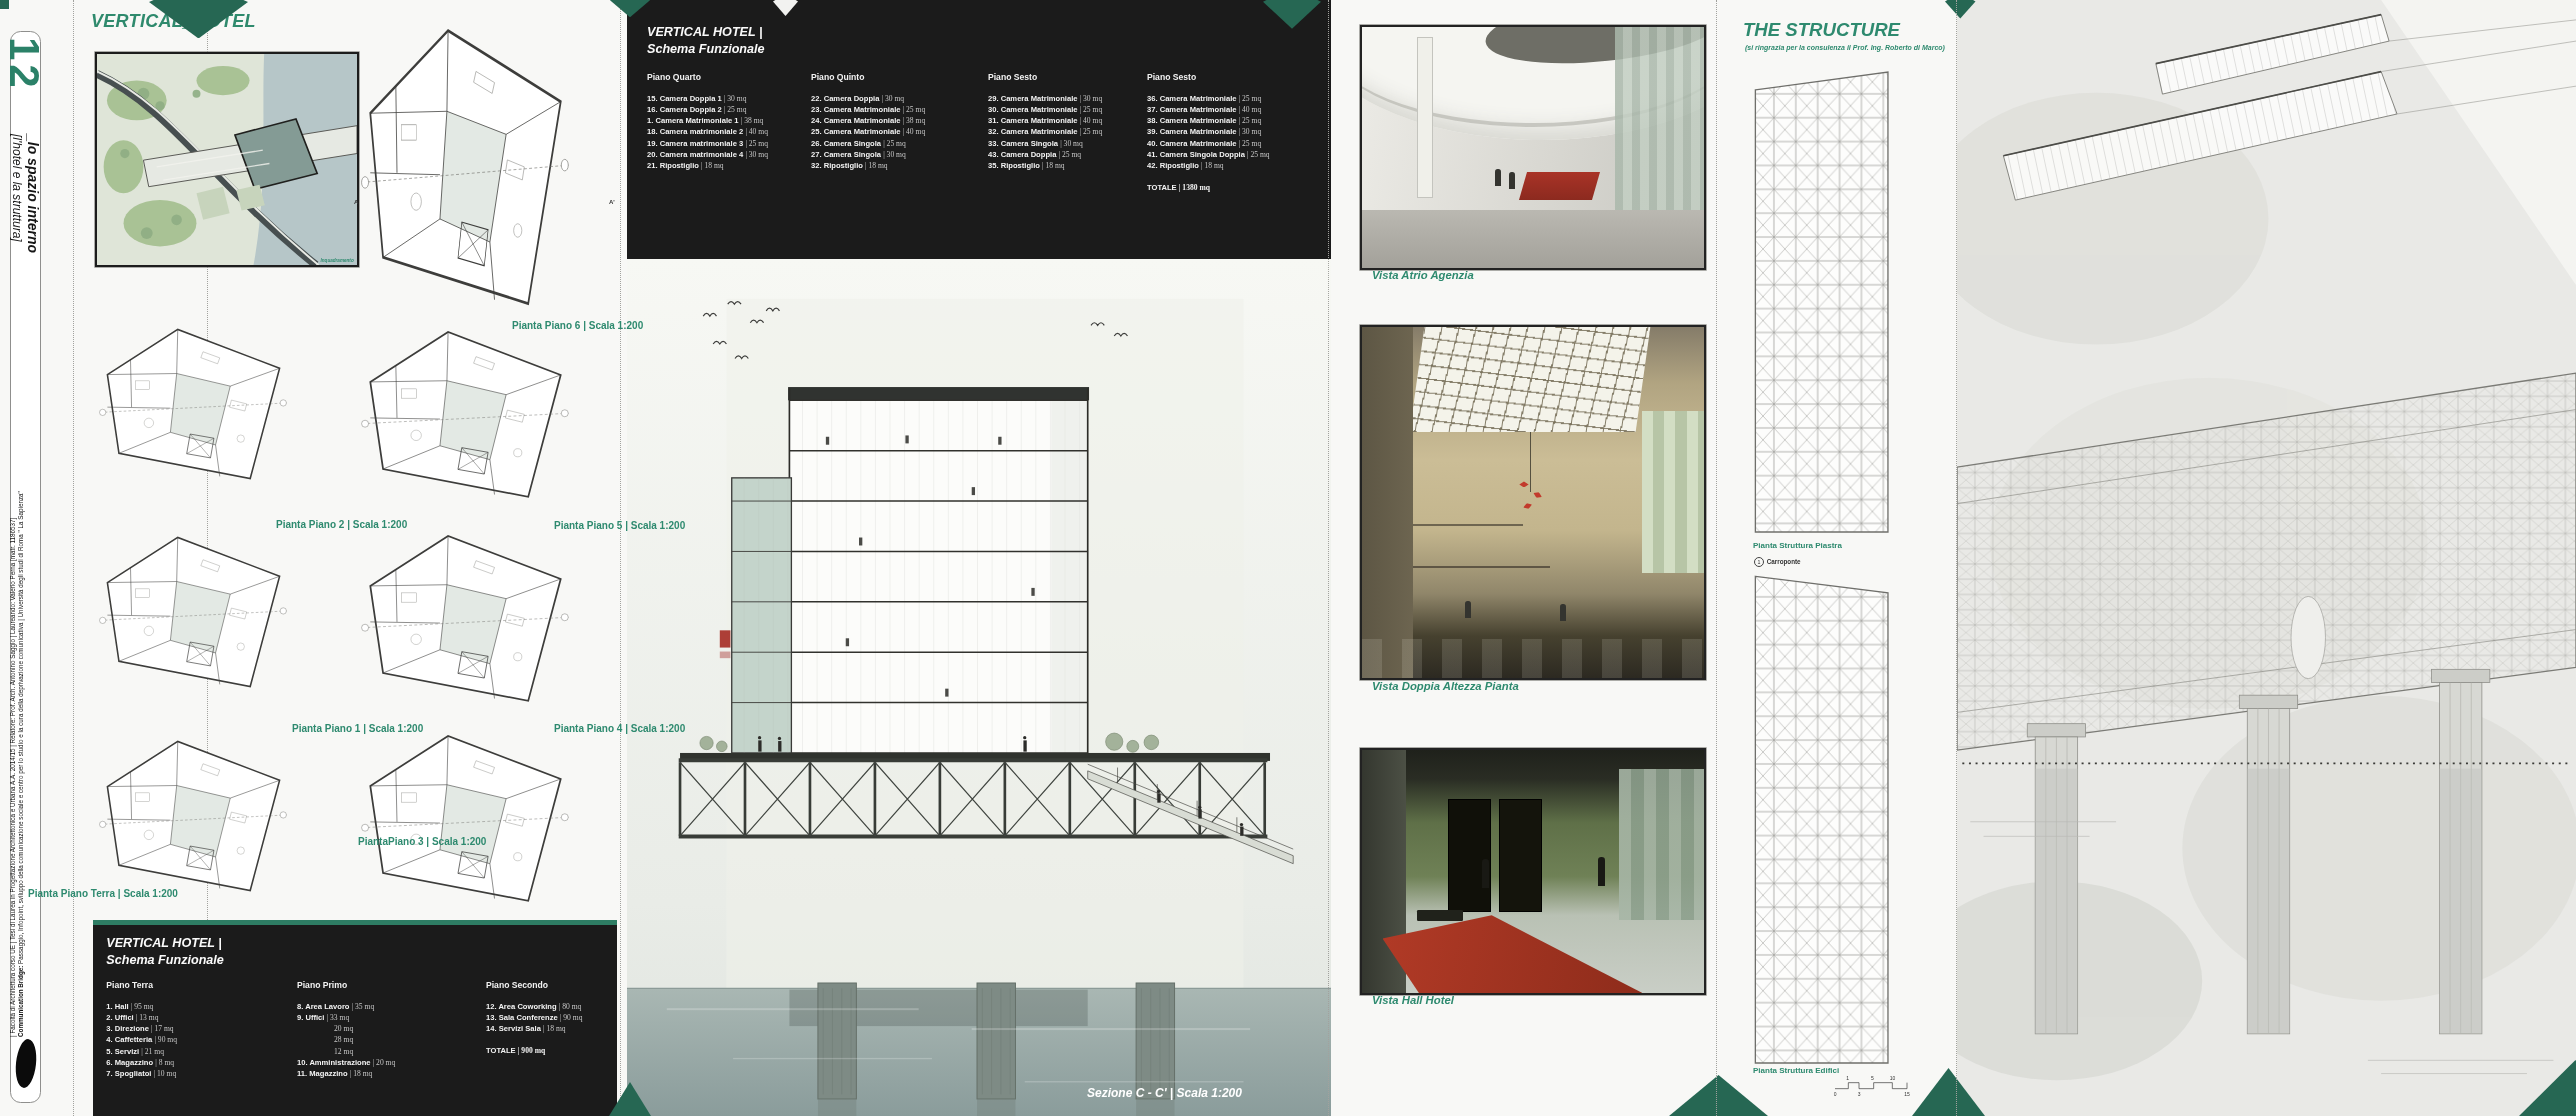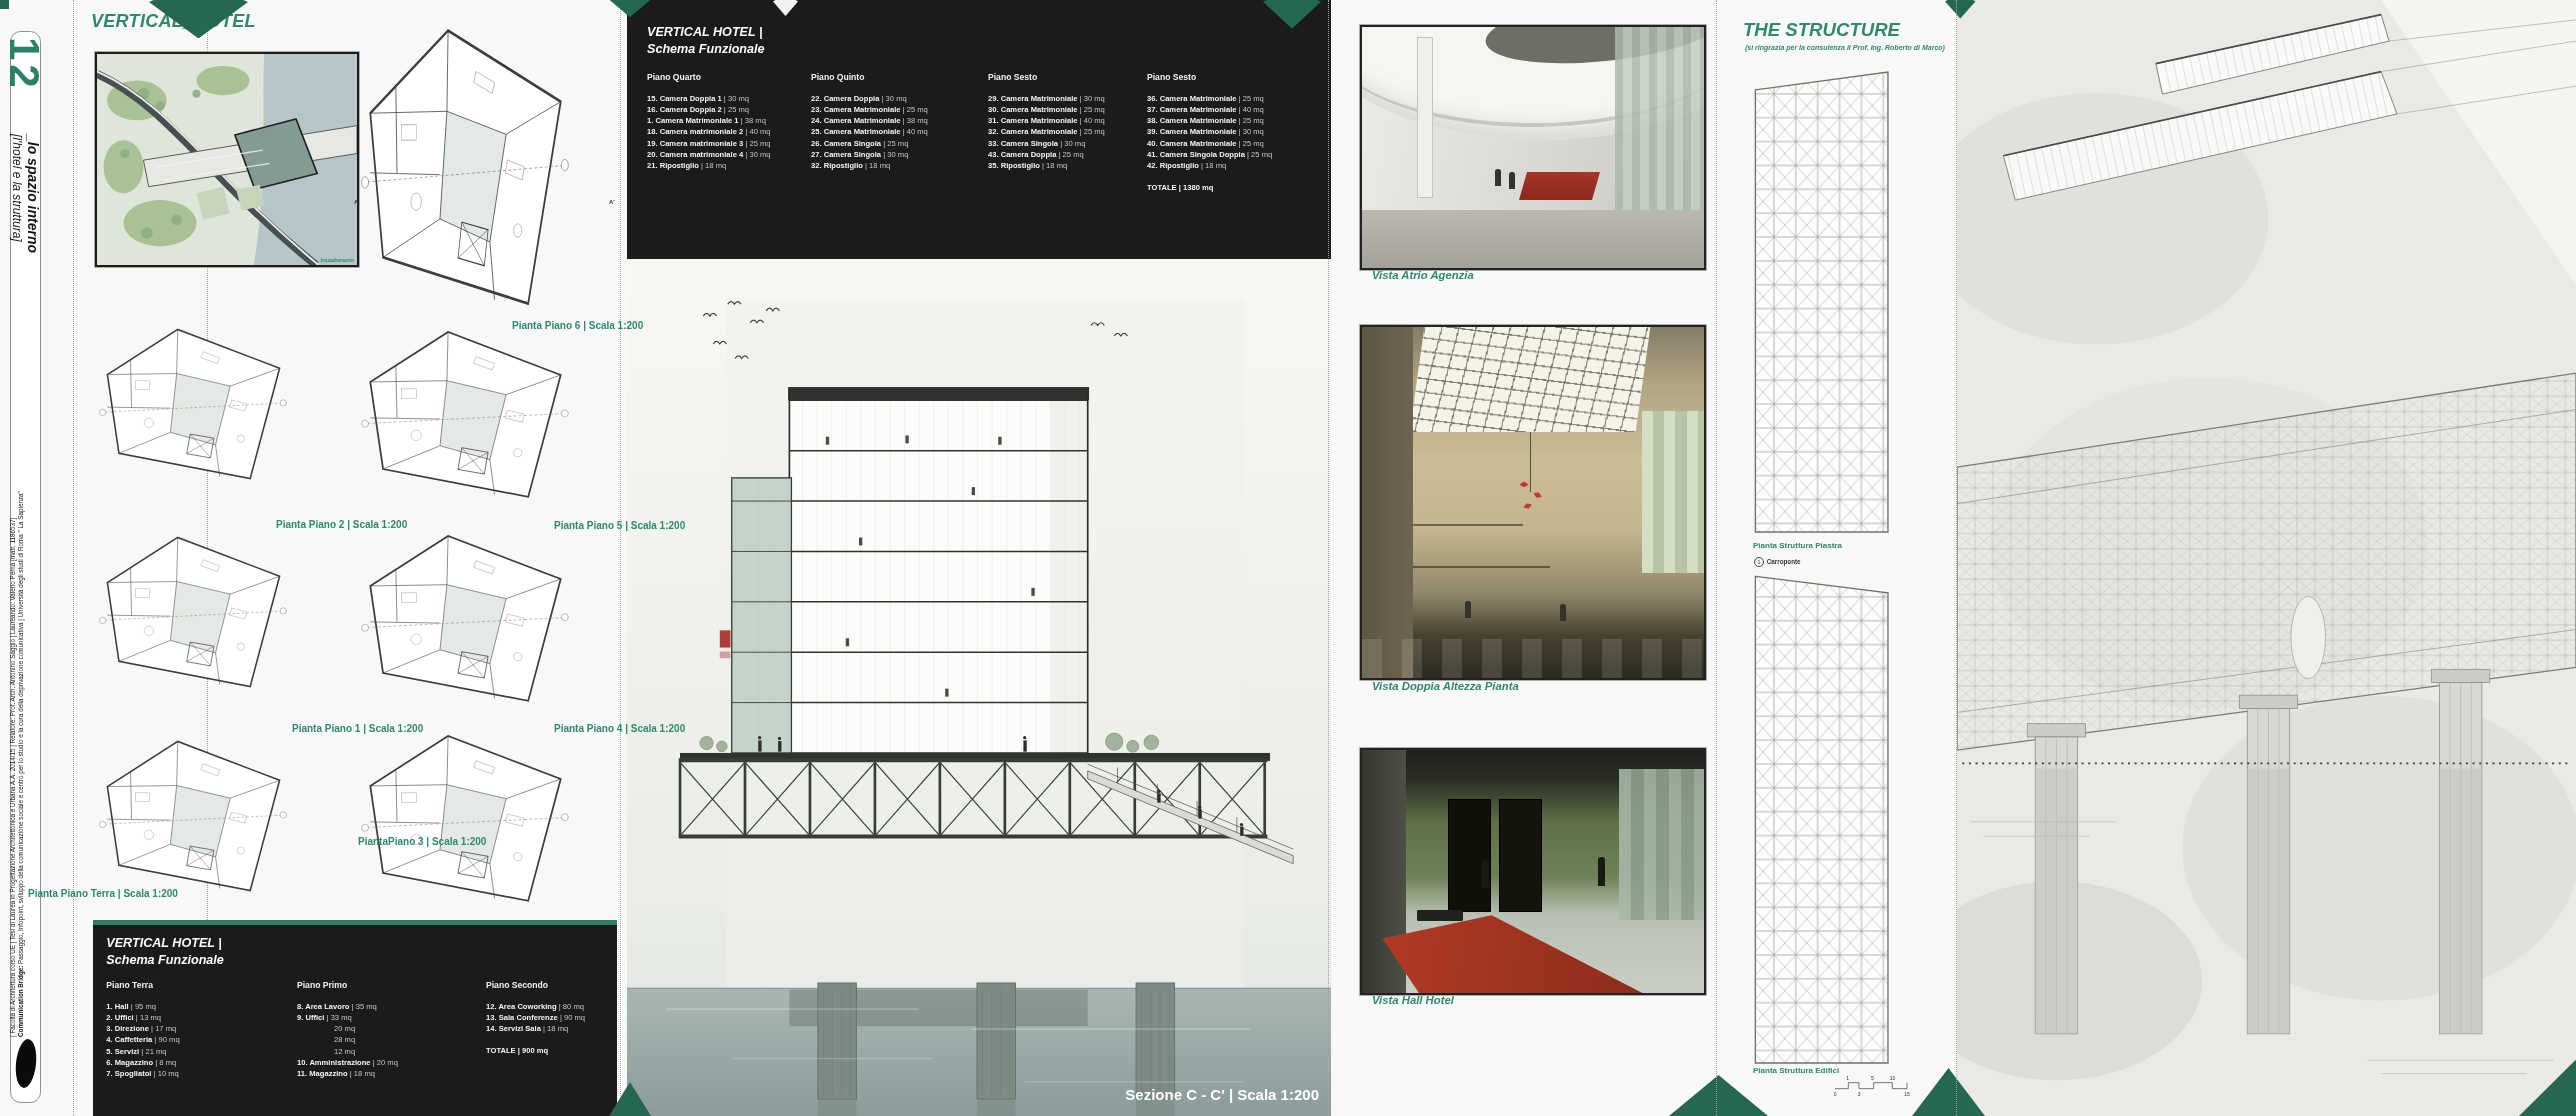--- a/index.html
+++ b/index.html
@@ -42,27 +42,27 @@
   .site svg{width:100%;height:100%;display:block;}
   .site-label{position:absolute;right:3.3px;bottom:2px;font-size:4.6px;font-weight:bold;font-style:italic;color:#2e8a6f;z-index:3;}
   
   .panel{position:absolute;background:#1b1b1b;z-index:2;}
   .pstrip{position:absolute;left:0;top:0;width:100%;height:4.6px;background:#2e7d64;}
   .ptitle{position:absolute;color:#fafafa;font-size:12.6px;font-weight:bold;font-style:italic;line-height:17px;}
   .pcol{position:absolute;}
   .phead{color:#f2f2f2;font-size:8.6px;font-weight:bold;margin-bottom:10.6px;}
   .it{font-size:7.6px;line-height:11.3px;white-space:nowrap;color:#ededed;}
   .nm{font-weight:bold;color:#f3f3f3;}
-  .ar{color:#c6c6c6;}
+  .ar{color:#c6c6c6;font-family:Liberation Serif, serif;}
   .it.sub{padding-left:37px;}
   .it.tot{margin-top:10.6px;}
   .it.tot .nm,.it.tot .ar{font-weight:bold;color:#f3f3f3;}
   
-  .sec-cap{position:absolute;left:1087px;top:1086px;width:232px;text-align:right;font-size:15px;
-           font-weight:bold;color:#fff;z-index:3;white-space:nowrap;}
+  .sec-cap{position:absolute;left:1087px;top:1086px;width:232px;font-size:12px;
+           font-weight:bold;color:#fff;z-index:3;white-space:nowrap;font-style:italic;}
   
   .rframe{position:absolute;border:2.7px solid #222;box-shadow:0 0 0 0.7px #8a8a86;overflow:hidden;
           background:#ddd;z-index:2;}
   .lay{position:absolute;}
   .fig{width:6px;height:17px;background:#34342f;border-radius:2.7px 2.7px 0 0;}
   .figb{width:7.3px;height:29px;background:#191914;border-radius:3.3px 3.3px 0 0;}
   .dia-r{width:9.3px;height:6px;background:#c23a2c;clip-path:polygon(0 50%,50% 0,100% 50%,50% 100%);}
   .rcap{position:absolute;z-index:3;font-size:11.3px;font-weight:bold;font-style:italic;color:#2e8a6f;white-space:nowrap;}
   
   .dia{position:absolute;z-index:5;background:#266753;clip-path:polygon(50% 0,100% 36%,50% 100%,0 36%);}

